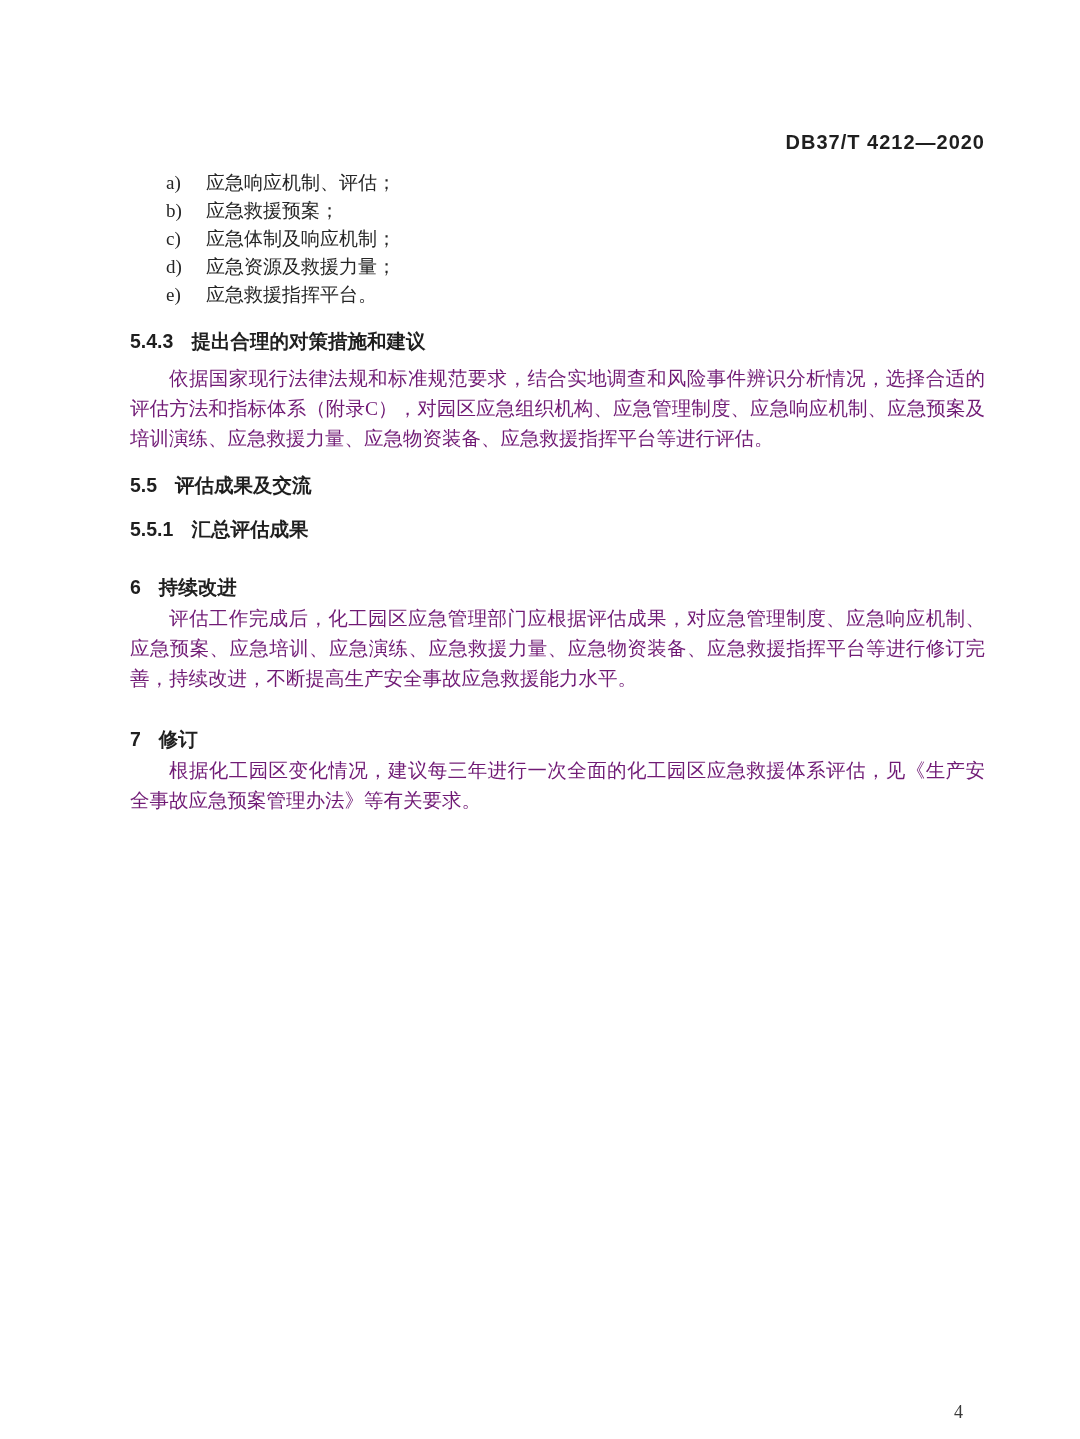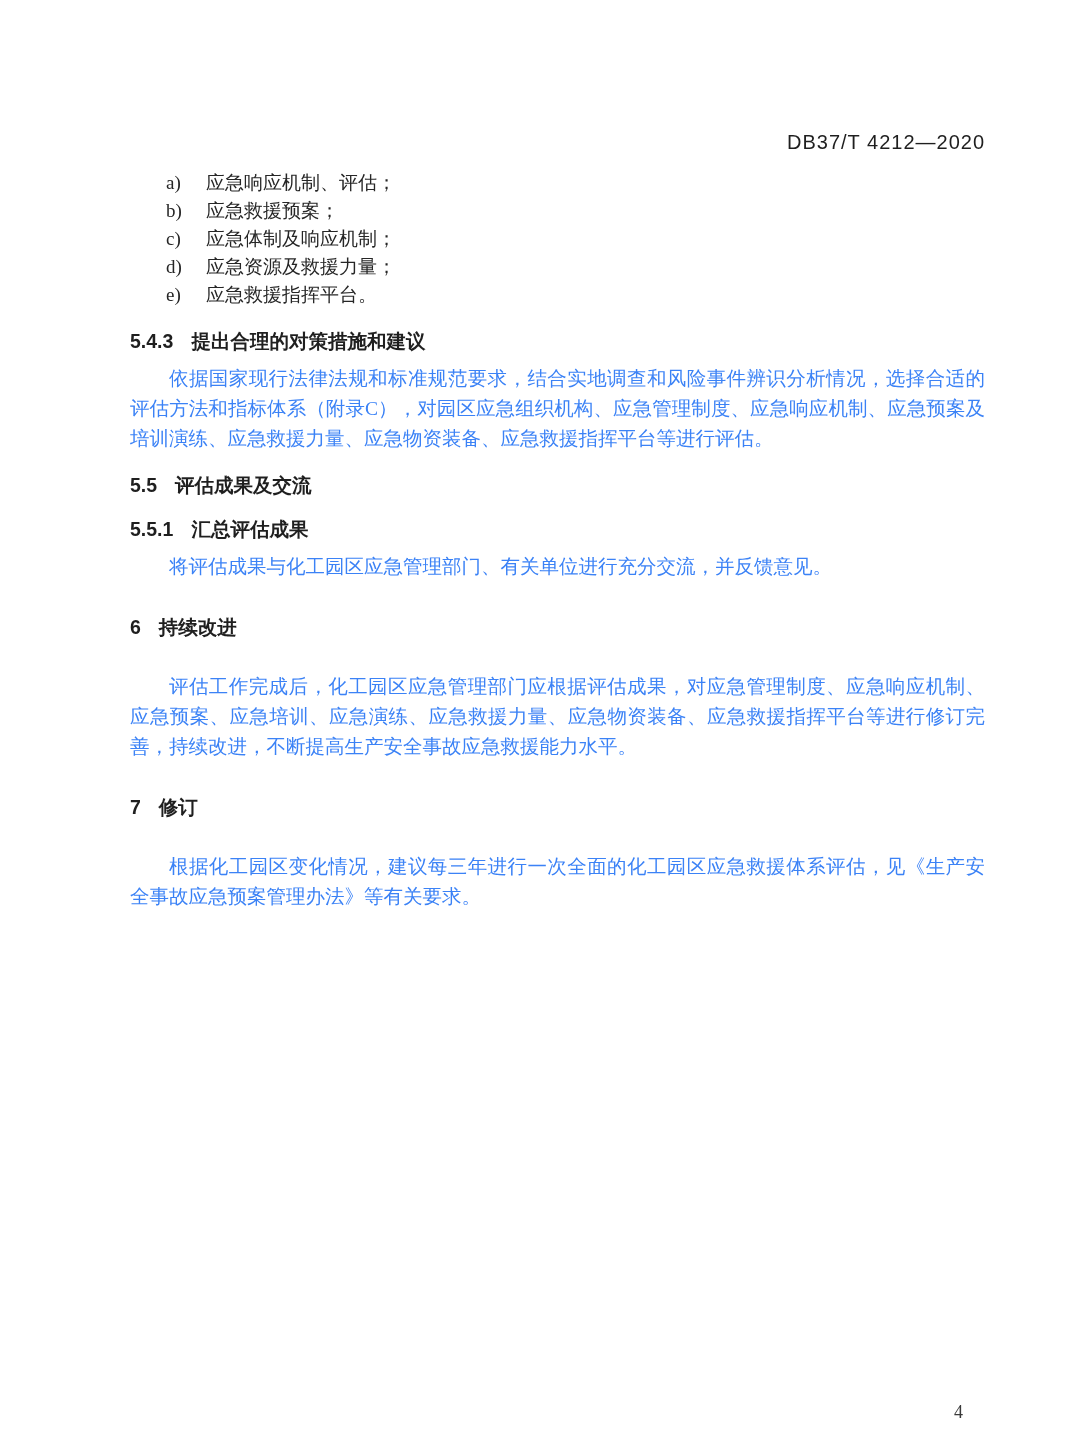--- a/index.html
+++ b/index.html
@@ -15,21 +15,21 @@
     background: #ffffff;
     overflow: hidden;
   }
   .content {
     position: absolute;
     left: 130px; right: 95px; top: 130px;
   }
   .doc-header {
     text-align: right;
     font-family: "Liberation Sans", "DejaVu Sans", sans-serif;
-    font-weight: 400;
+    font-weight: 700;
     font-size: 20px;
     line-height: 24px;
     letter-spacing: 1px;
     color: #1f1f1f;
   }
   .list { margin-top: 16px; }
   .list-item {
     display: flex;
     align-items: baseline;
     height: 28px;
@@ -51,23 +51,23 @@
     color: #1f1f1f;
   }
   .sec-h .num { flex: none; margin-right: 18px; }
   .sec-h.chapter { margin-top: 32px; }
   .para {
     margin-top: 10px;
     font-size: 19.5px;
     line-height: 30px;
     text-indent: 2em;
     text-align: justify;
-    color: #3b82f6;
+    color: #701a75;
   }
-  .para.wide { margin-top: 32px; }
+  .para.wide { margin-top: 4px; }
   .page-num {
     position: absolute;
     right: 117px;
     bottom: 16px;
     font-size: 18px;
     color: #3a3a3a;
   }
 </style>
 </head>
 <body>
@@ -119,21 +119,20 @@
     </section>
 
     <section>
       <div class="sec-h">
         <span class="num">5.5.1</span>
         <span class="ttl">汇总评估成果</span>
       </div>
     </section>
 
     <section>
-      <p class="para">将评估成果与化工园区应急管理部门、有关单位进行充分交流，并反馈意见。</p>
     </section>
 
     <section>
       <div class="sec-h chapter">
         <span class="num">6</span>
         <span class="ttl">持续改进</span>
       </div>
       <p class="para wide">评估工作完成后，化工园区应急管理部门应根据评估成果，对应急管理制度、应急响应机制、应急预案、应急培训、应急演练、应急救援力量、应急物资装备、应急救援指挥平台等进行修订完善，持续改进，不断提高生产安全事故应急救援能力水平。</p>
     </section>
 

